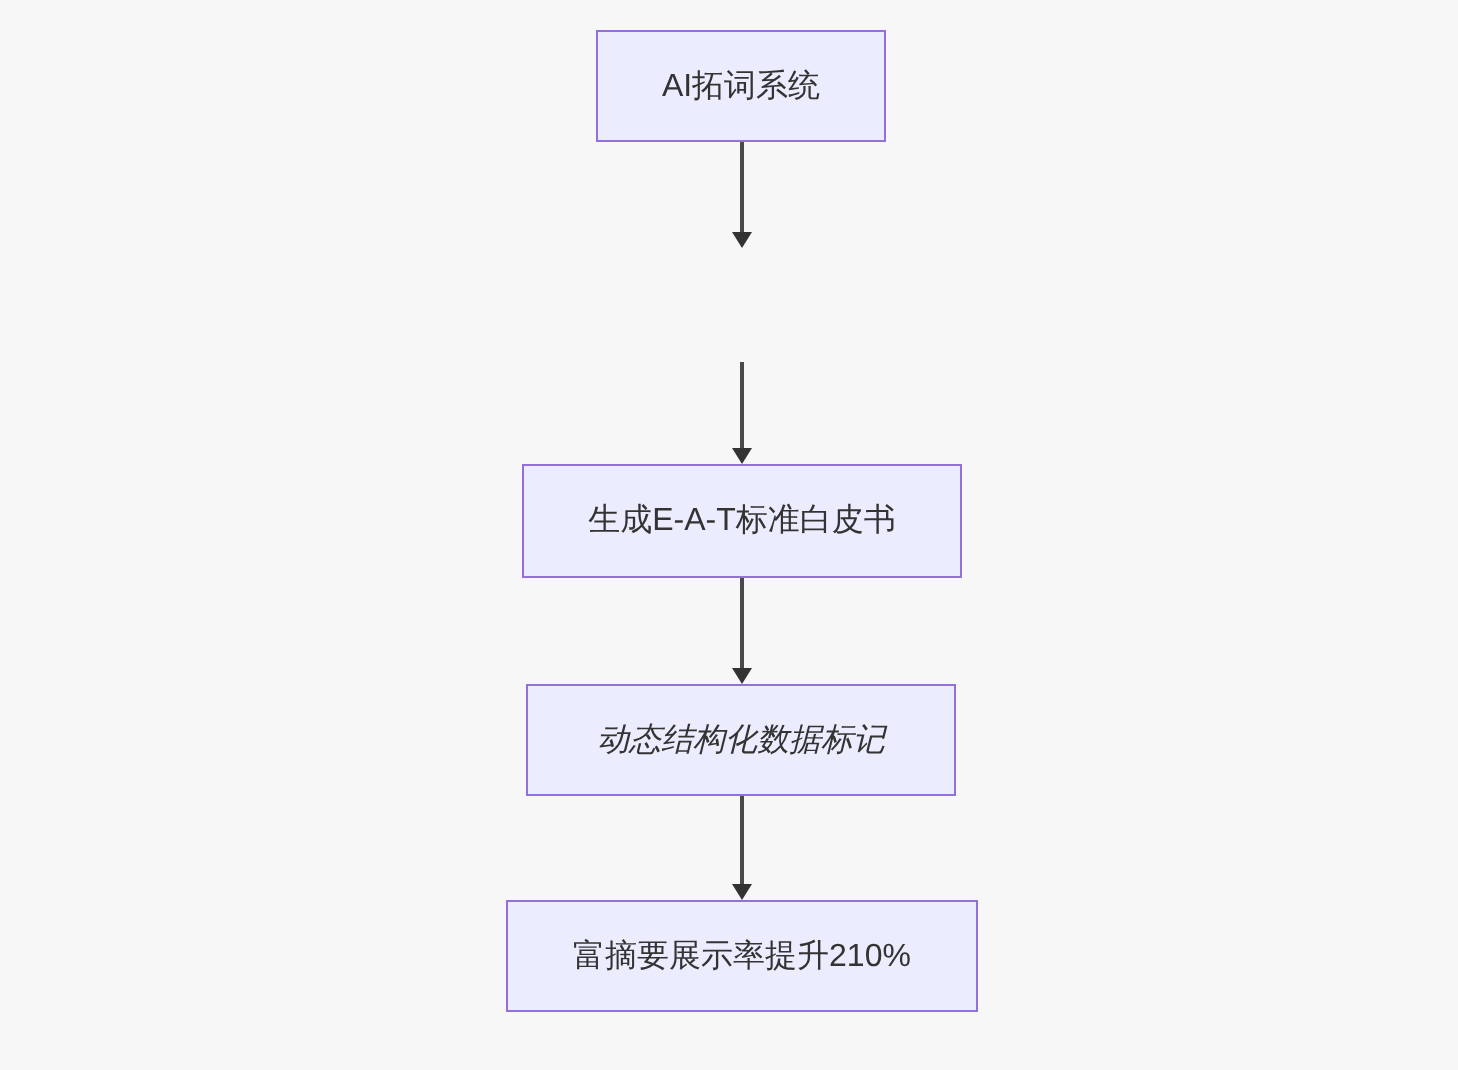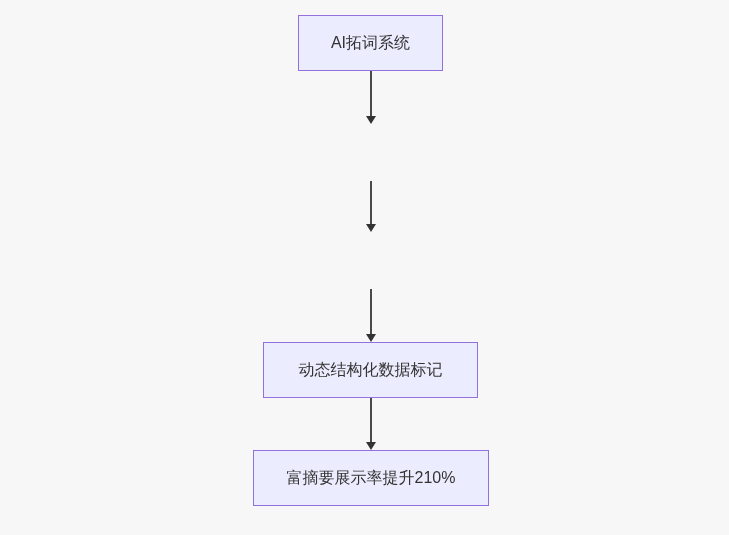--- a/index.html
+++ b/index.html
@@ -31,21 +31,21 @@
     align-items: center;
     justify-content: center;
     color: var(--text);
     font-size: 16px;
     text-align: center;
     white-space: nowrap;
   }
   .n1 { left: 298px; top: 15px;  width: 145px; height: 56px; }
   .n2 { left: 276px; top: 124px; width: 191px; height: 57px; }
   .n3 { left: 261px; top: 232px; width: 220px; height: 57px; }
-  .n4 { left: 263px; top: 342px; width: 215px; height: 56px; }
+  .n4 { left: 263px; top: 342px; width: 215px; height: 56px; font-style: italic; }
   .n5 { left: 253px; top: 450px; width: 236px; height: 56px; }
   .arrow {
     position: absolute;
     width: 12px;
     margin-left: -6px;
     display: flex;
     flex-direction: column;
     align-items: center;
   }
   .a1 { left: 371px; top: 71px;  height: 53px; }
@@ -78,20 +78,23 @@
     <div class="arrow-line"></div>
     <div class="arrow-head"></div>
   </div>
 
 
   <div class="arrow a2">
     <div class="arrow-line"></div>
     <div class="arrow-head"></div>
   </div>
 
+  <div class="node n3">
+    <span>生成E-A-T标准白皮书</span>
+  </div>
 
   <div class="arrow a3">
     <div class="arrow-line"></div>
     <div class="arrow-head"></div>
   </div>
 
   <div class="node n4">
     <span>动态结构化数据标记</span>
   </div>
 

